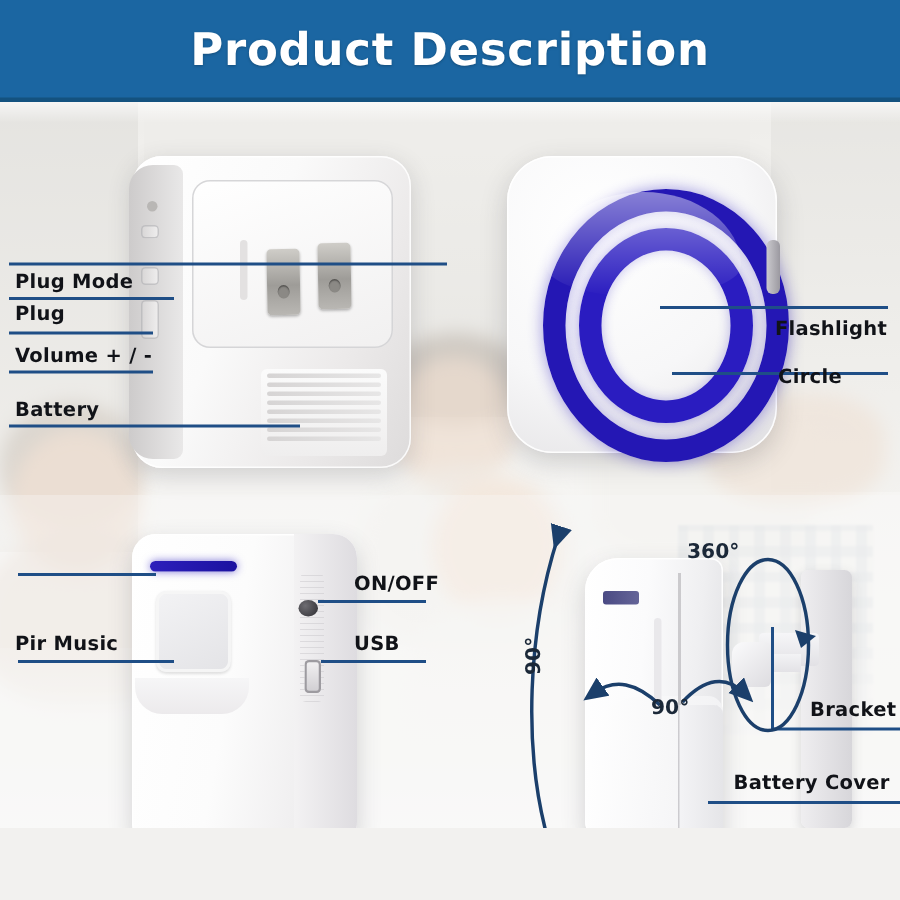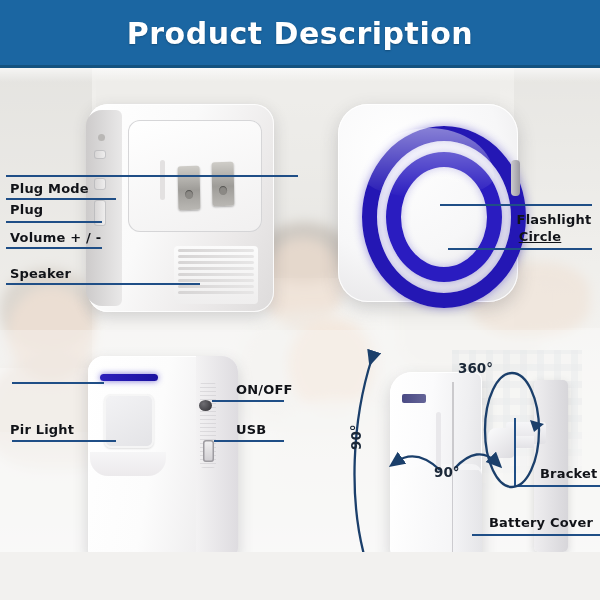--- a/index.html
+++ b/index.html
@@ -284,26 +284,26 @@
     <path d="M440,470 C424,455 410,452 396,462" fill="none" stroke="#1b3f6b" stroke-width="2.3" marker-end="url(#ah)"></path>
     <path d="M455,468 C470,452 484,450 496,462" fill="none" stroke="#1b3f6b" stroke-width="2.3" marker-end="url(#ah)"></path>
 
     <ellipse cx="512" cy="430" rx="27" ry="57" fill="none" stroke="#1b3f6b" stroke-width="2.3"></ellipse>
     <path d="M534,432 L530,420 L544,424 Z" fill="#1b3f6b"></path>
   </svg>
 
   <div class="lbl" style="left:10px; top:158px;margin-top:44px;">Plug</div>
   <div class="lbl" style="left:10px; top:181px;">Plug Mode</div>
   <div class="lbl" style="left:10px; top:230px;">Volume + / -</div>
-  <div class="lbl" style="left:10px; top:266px;">Speaker</div>
+  <div class="lbl" style="left:10px; top:266px;">Battery</div>
 
   <div class="lbl lbl-c" style="left:512px;top:212px;width:84px;">Flashlight</div>
-  <div class="lbl lbl-c" style="left:498px;top:229px;width:84px;text-decoration:underline;">Circle</div>
-
-  <div class="lbl" style="left:10px; top:422px;">Pir Light</div>
+  <div class="lbl lbl-c" style="left:498px;top:244px;width:84px;">Circle</div>
+
+  <div class="lbl" style="left:10px; top:422px;">Pir Music</div>
   <div class="lbl" style="left:236px;top:382px;">ON/OFF</div>
   <div class="lbl" style="left:236px;top:422px;text-align:center;">USB</div>
 
   <div class="lbl" style="left:540px;top:466px;">Bracket</div>
   <div class="lbl" style="left:489px;top:515px;">Battery Cover</div>
 
   <div class="ang" style="left:458px;top:360px;">360°</div>
   <div class="ang" style="left:348px;top:450px;transform:rotate(-90deg);transform-origin:left top;">90°</div>
   <div class="ang" style="left:434px;top:464px;">90°</div>
 

